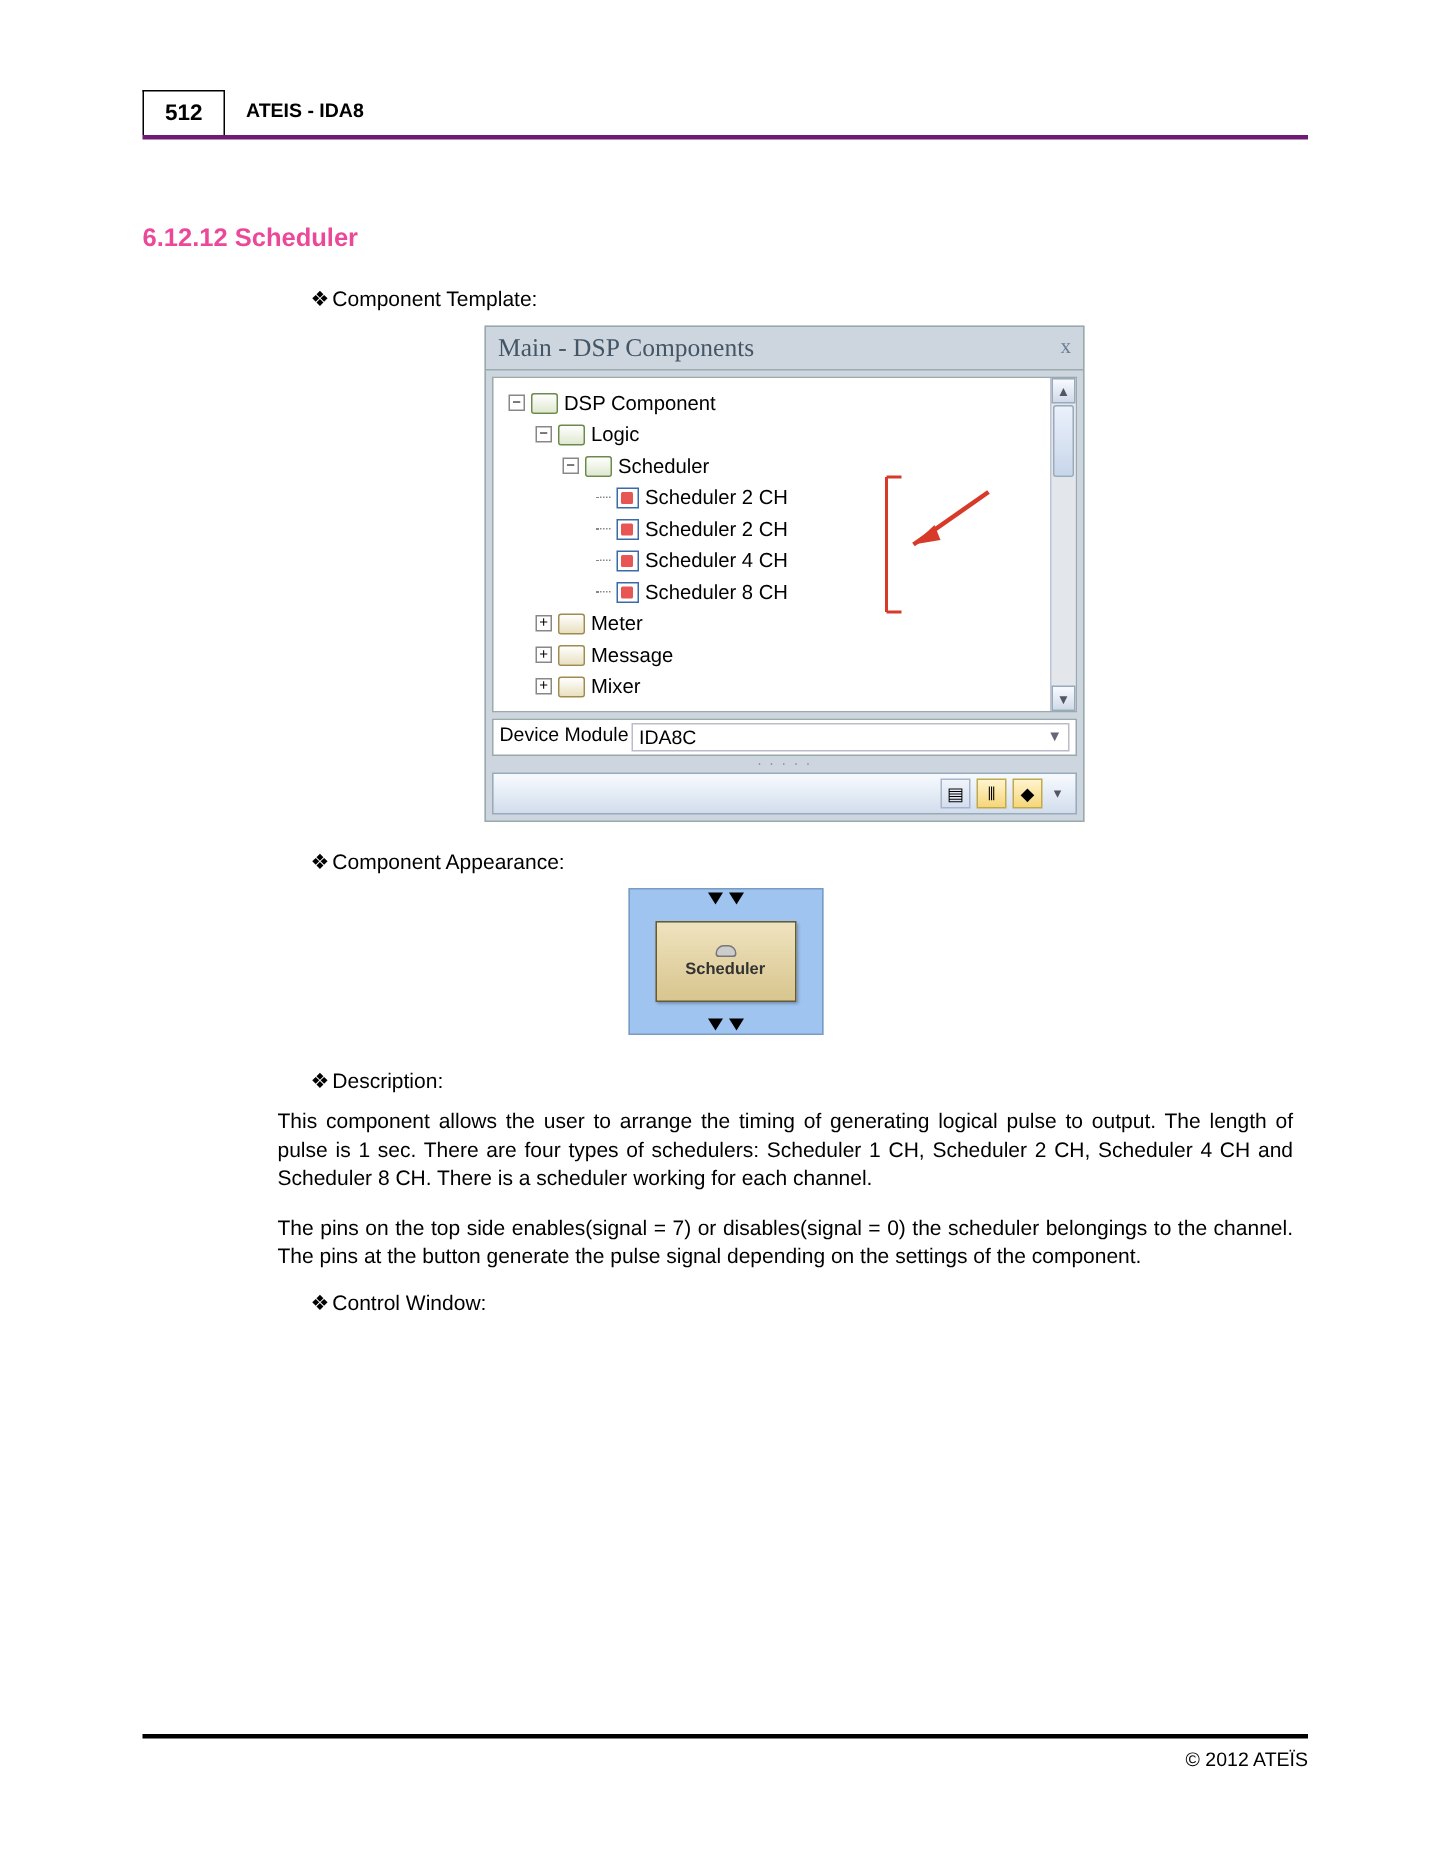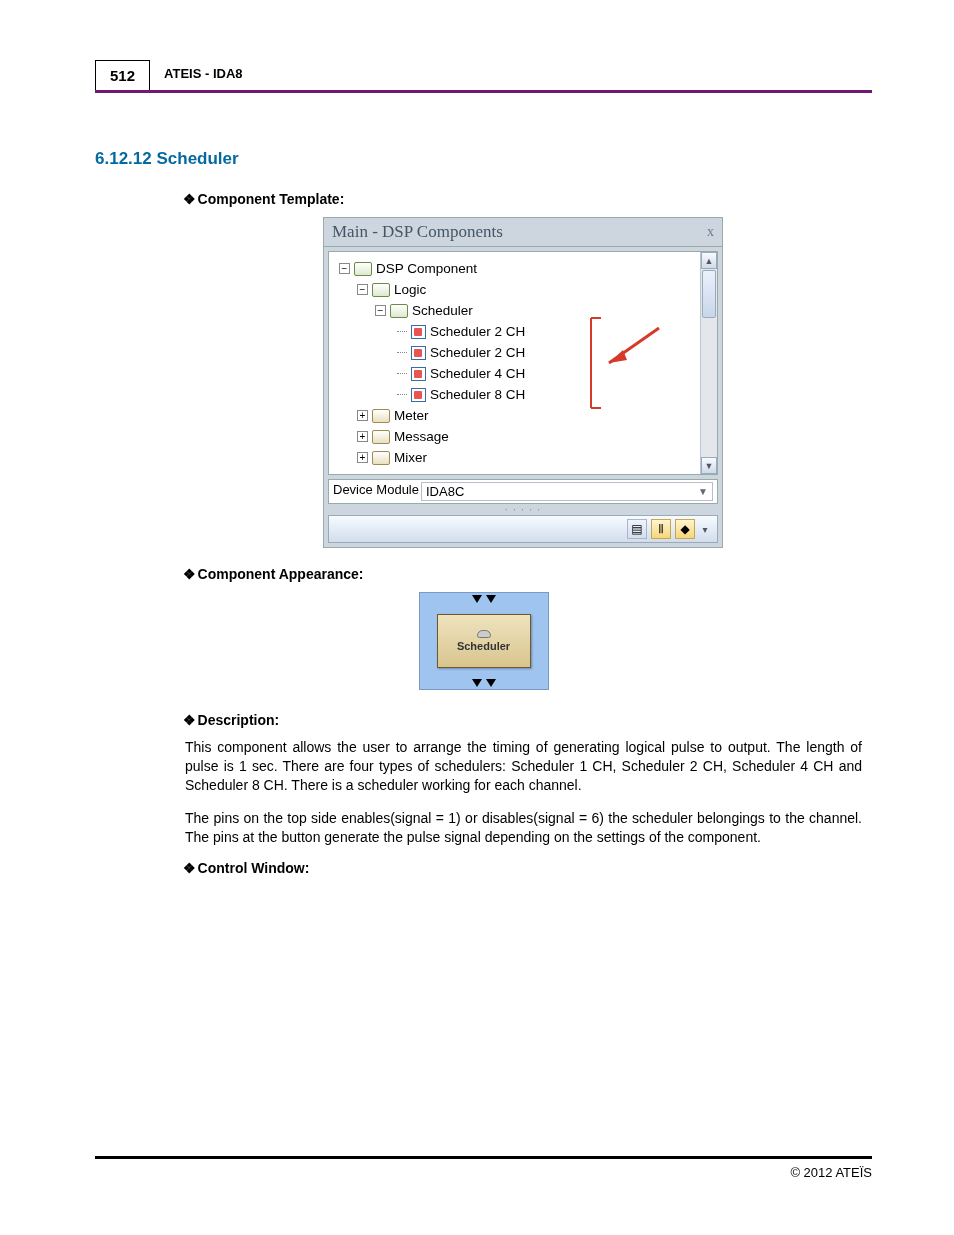--- a/index.html
+++ b/index.html
@@ -28,27 +28,26 @@
     margin-right: 14px;
   }
   .doc-title {
     font-weight: bold;
     font-size: 13px;
     padding: 6px 0;
   }
   .section-title {
     font-weight: bold;
     font-size: 17px;
-    color: #0369a1;
+    color: #ec4899;
     margin-bottom: 22px;
   }
   .bullet-block {
-    margin-left: 88px;
+    margin-left: 112px;
     margin-bottom: 10px;
-    font-weight: bold;
   }
   .bullet-line {
     font-size: 14px;
     margin-bottom: 6px;
   }
   .bullet-glyph {
     font-size: 14px;
     margin-right: 2px;
   }
   .body-para {
@@ -395,21 +394,21 @@
     </div>
   </div>
 
   <div class="bullet-block">
     <div class="bullet-line">
       <span class="bullet-glyph">❖</span><span>Description:</span>
     </div>
   </div>
 
   <div class="body-para">This component allows the user to arrange the timing of generating logical pulse to output. The length of pulse is 1 sec. There are four types of schedulers: Scheduler 1 CH, Scheduler 2 CH, Scheduler 4 CH and Scheduler 8 CH. There is a scheduler working for each channel.</div>
-  <div class="body-para">The pins on the top side enables(signal = 1) or disables(signal = 6) the scheduler belongings to the channel. The pins at the button generate the pulse signal depending on the settings of the component.</div>
+  <div class="body-para">The pins on the top side enables(signal = 7) or disables(signal = 0) the scheduler belongings to the channel. The pins at the button generate the pulse signal depending on the settings of the component.</div>
 
   <div class="bullet-block">
     <div class="bullet-line">
       <span class="bullet-glyph">❖</span><span>Control Window:</span>
     </div>
   </div>
 
   <div class="footer">© 2012 ATEÏS</div>
 
 </div>

